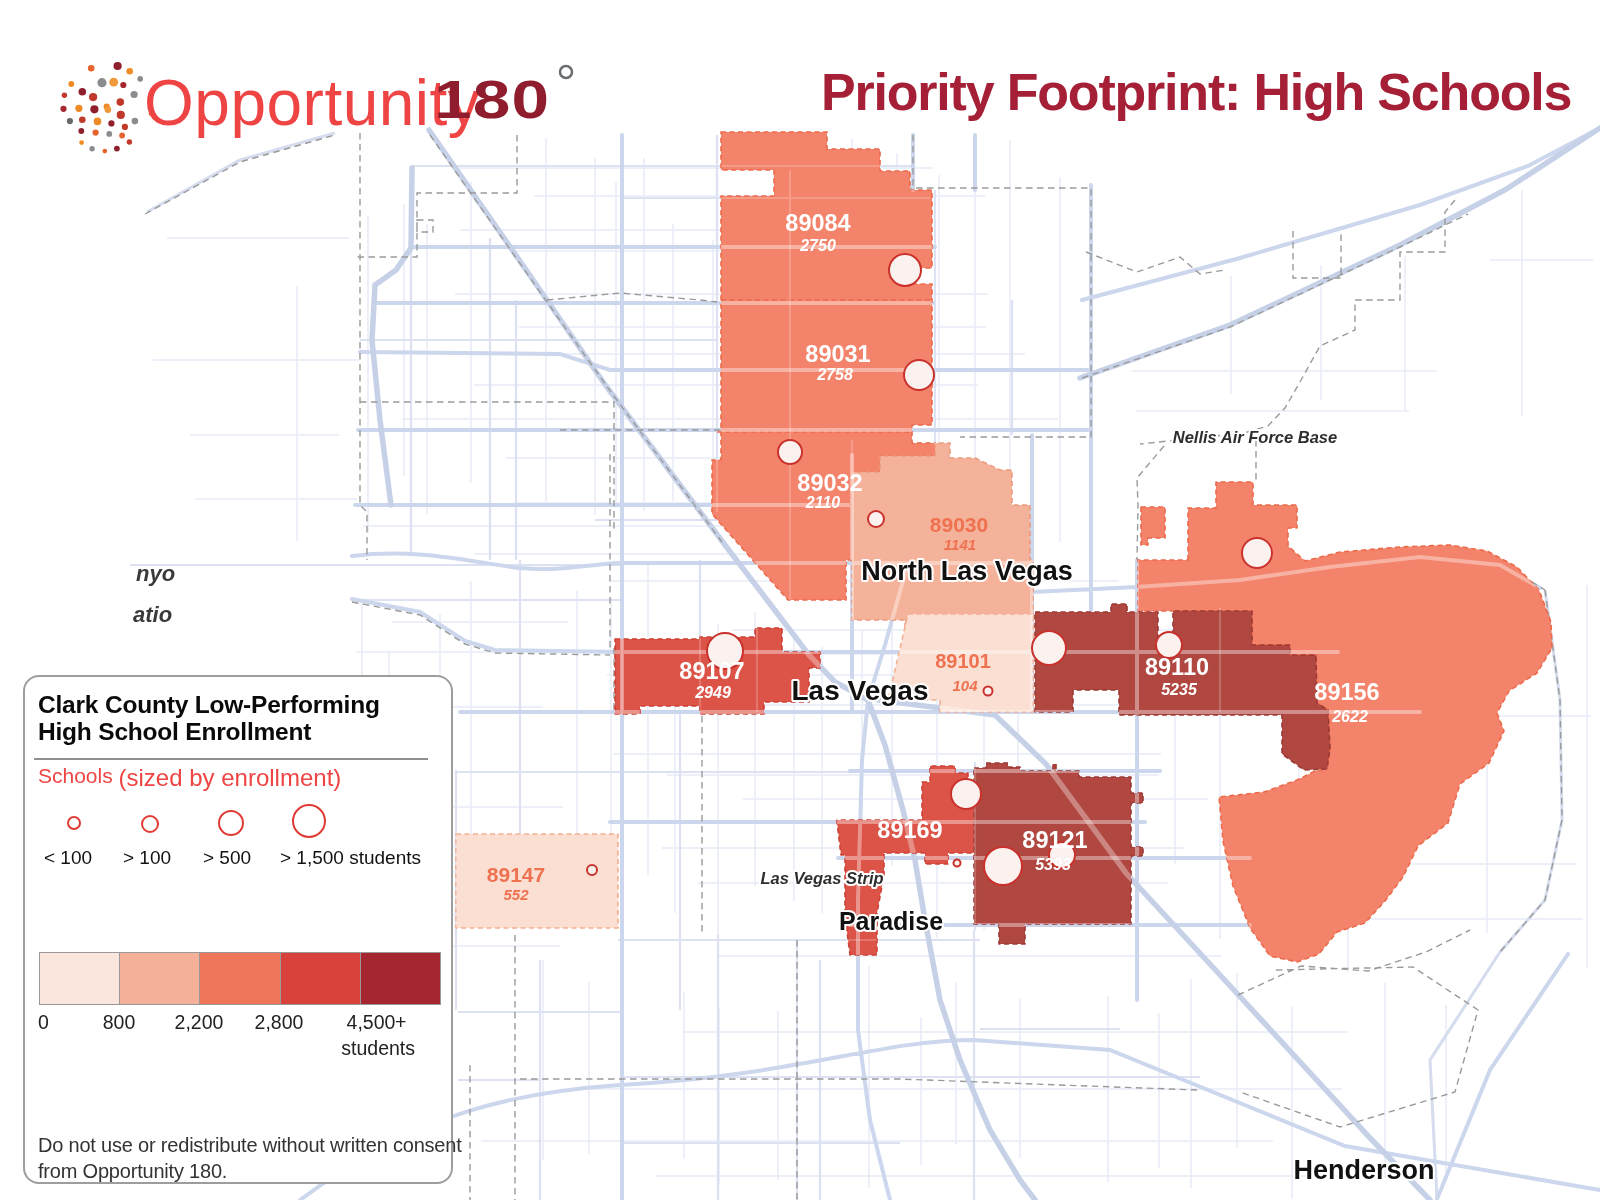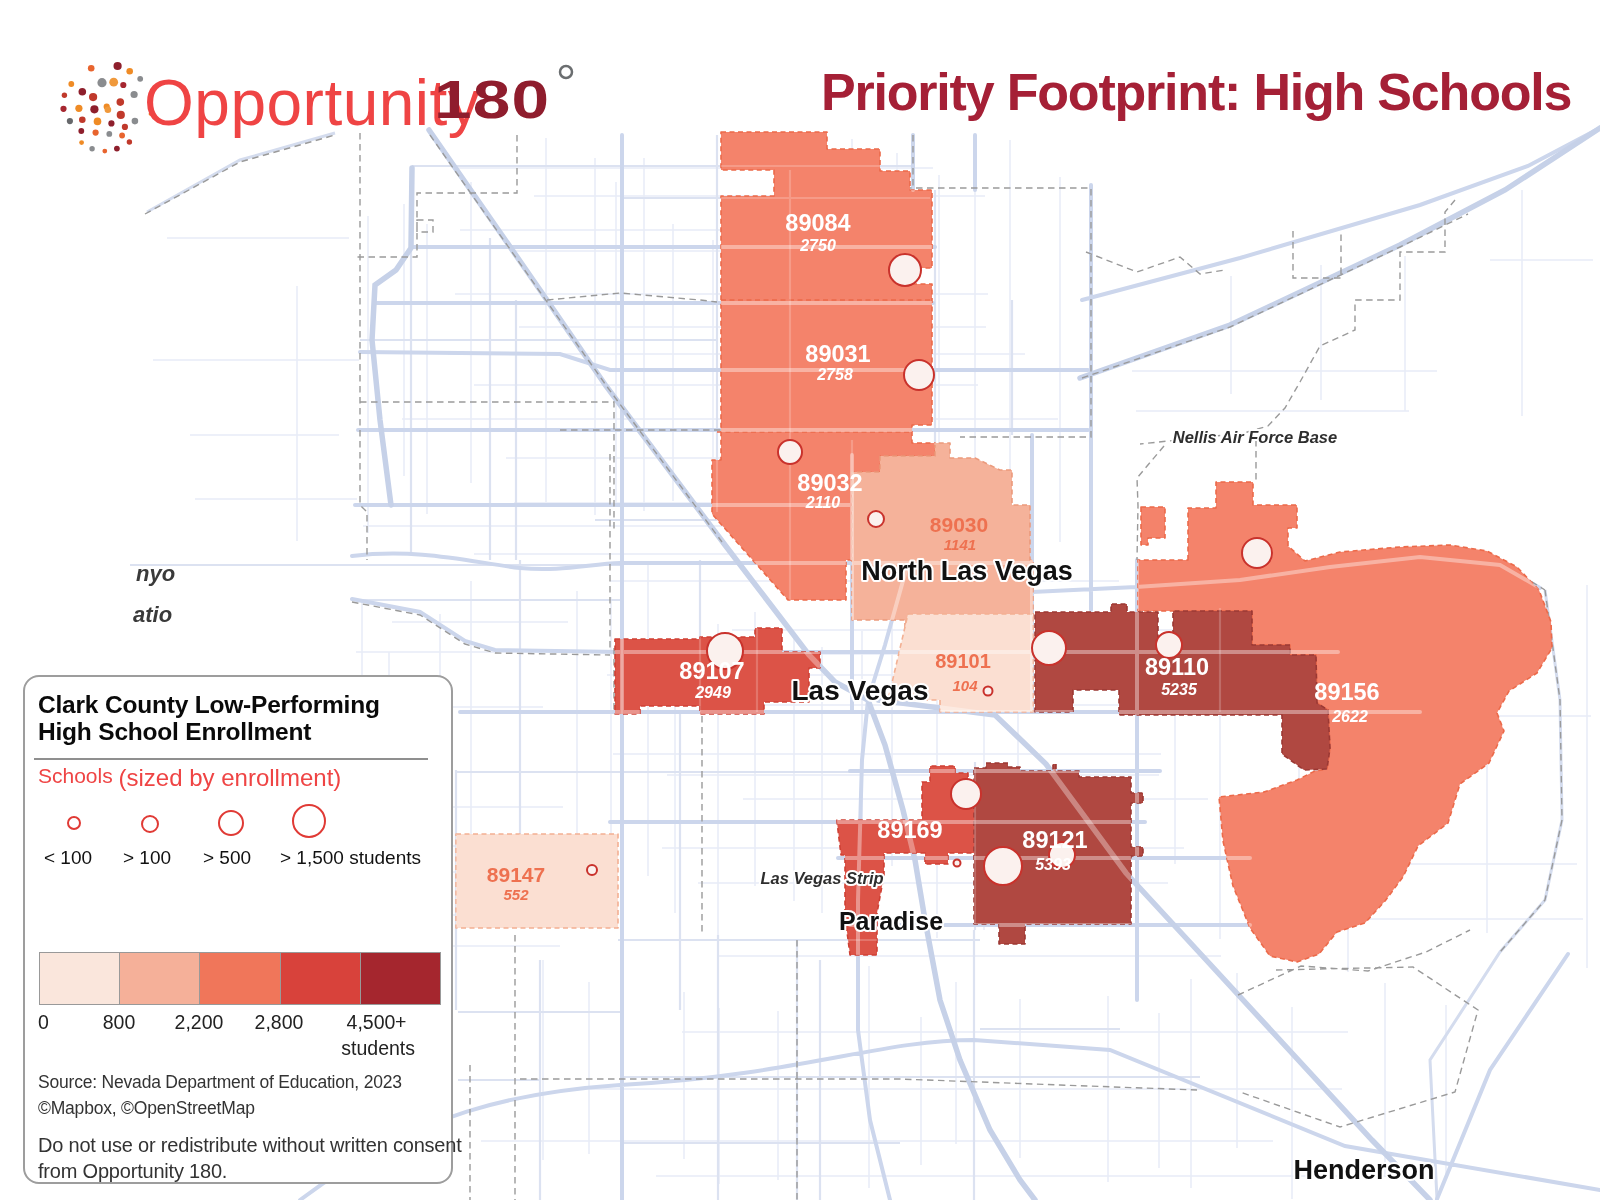--- a/index.html
+++ b/index.html
@@ -248,18 +248,17 @@
   <div style="left:0;top:334px;width:430px;height:24px;font-size:19.5px;color:#222">
     <span style="left:13px">0</span>
     <span style="left:54px;width:80px;text-align:center">800</span>
     <span style="left:134px;width:80px;text-align:center">2,200</span>
     <span style="left:214px;width:80px;text-align:center">2,800</span>
     <span style="left:306px;width:80px;text-align:center">4,500</span>
     <span style="left:370px">+</span>
     <span style="left:310px;top:26px;width:80px;text-align:right">students</span>
   </div>
 
-  <div style="left:13px;top:392px;font-size:17.5px;color:#333;line-height:26px;letter-spacing:-0.2px">Source: Nevada Department of Education, 2023<br>©Mapbox, ©OpenStreetMap</div>
 
   <div style="left:13px;top:455px;font-size:20px;color:#333;line-height:26px;letter-spacing:-0.2px">Do not use or redistribute without written consent<br>from Opportunity 180.</div>
 </div>
 
 </div>
 
 </body></html>

